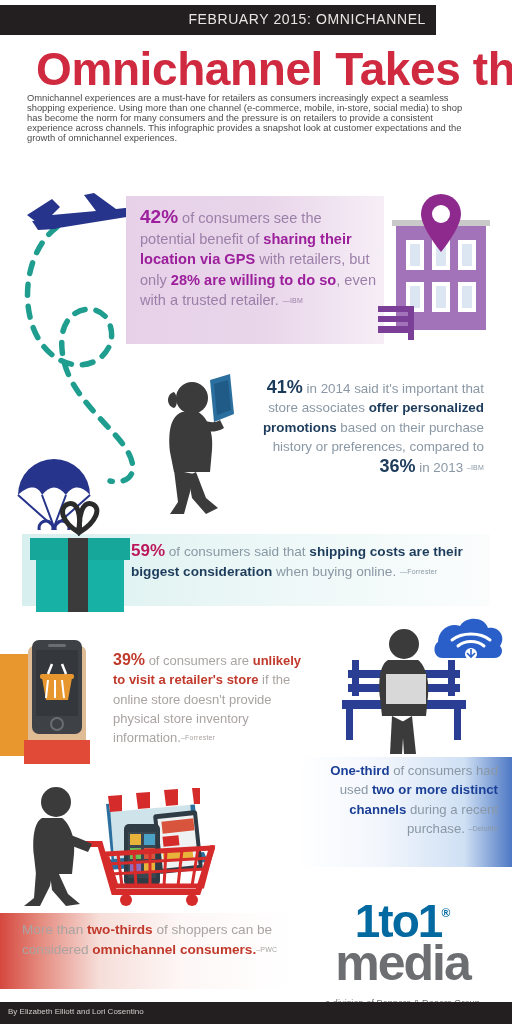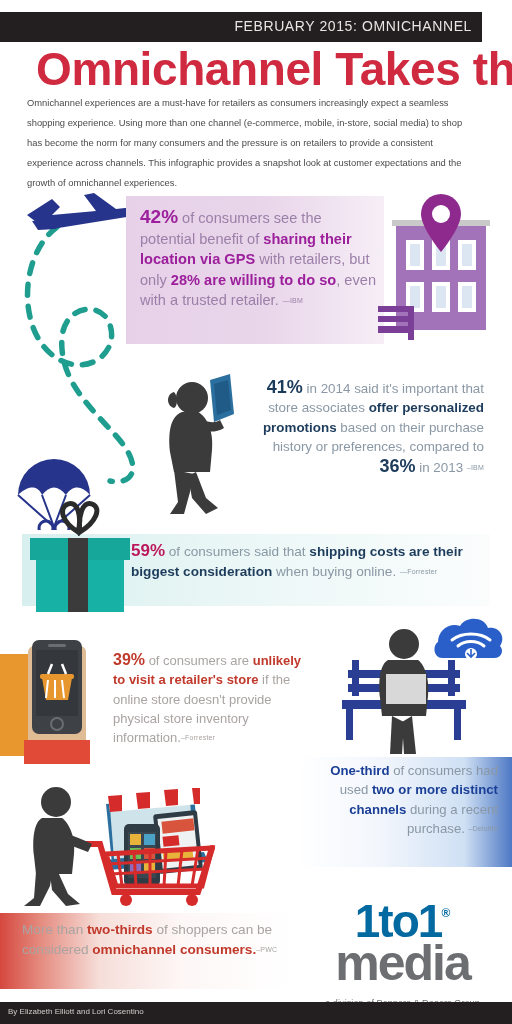--- a/index.html
+++ b/index.html
@@ -7,38 +7,38 @@
     width:512px;height:1024px;
     background:#ffffff;
     font-family:"Liberation Sans","DejaVu Sans",sans-serif;
     overflow:hidden;
     position:relative;
   }
   .page{position:relative;width:512px;height:1024px;overflow:hidden;background:#fff;}
 
   
   .topbar{
-    position:absolute;left:0;top:12px;width:482px;height:30px;
+    position:absolute;left:0;top:5px;width:436px;height:30px;
     background:#231f20;
   }
   .topbar-label{
     position:absolute;right:10px;top:6px;
     color:#e8e6e4;font-size:14px;letter-spacing:.6px;
     font-family:"Liberation Sans",sans-serif;
   }
 
   
   .title{
     position:absolute;left:22px;top:42px;
     font-size:46px;color:#cf2a3f;letter-spacing:-.4px;
     font-weight:700;white-space:nowrap;margin-left:14px;
   }
   .intro{
     position:absolute;left:27px;top:93px;width:450px;
-    font-size:9.4px;line-height:20px;color:#4a4a4a;
+    font-size:9.4px;line-height:10px;color:#4a4a4a;
   }
 
   
   .stat{position:absolute;}
   .stat .big{font-weight:bold;}
   .src{font-size:7px;letter-spacing:.2px;vertical-align:2px;}
 
   
   .band-purple{
     position:absolute;left:126px;top:196px;width:258px;height:148px;

